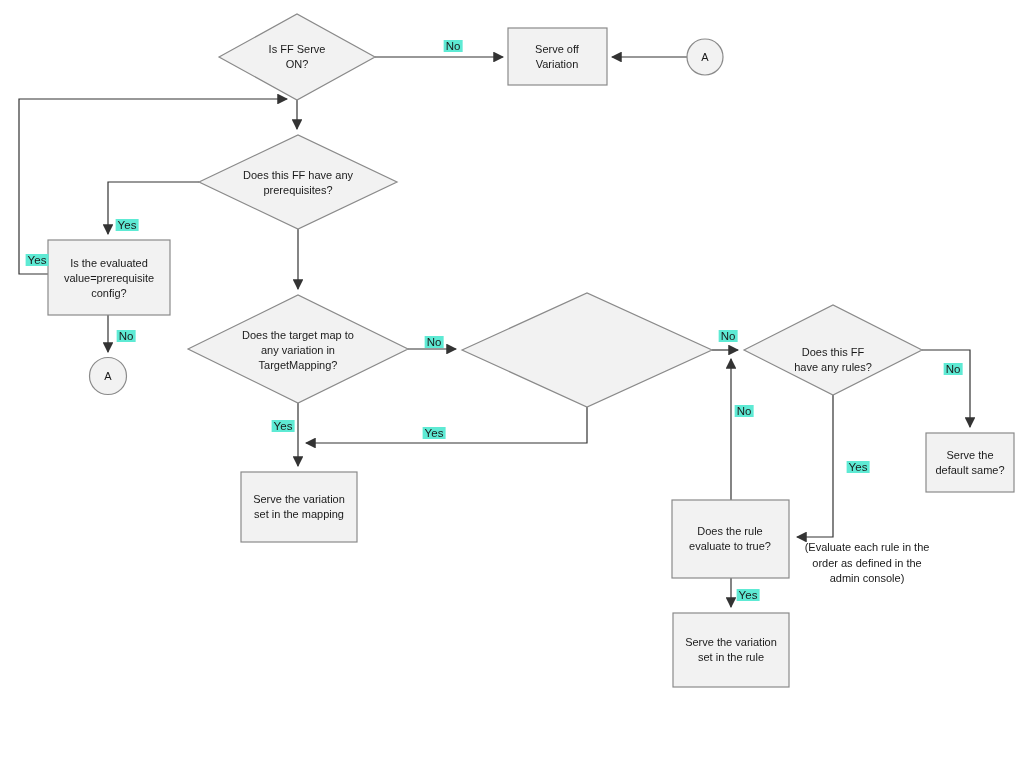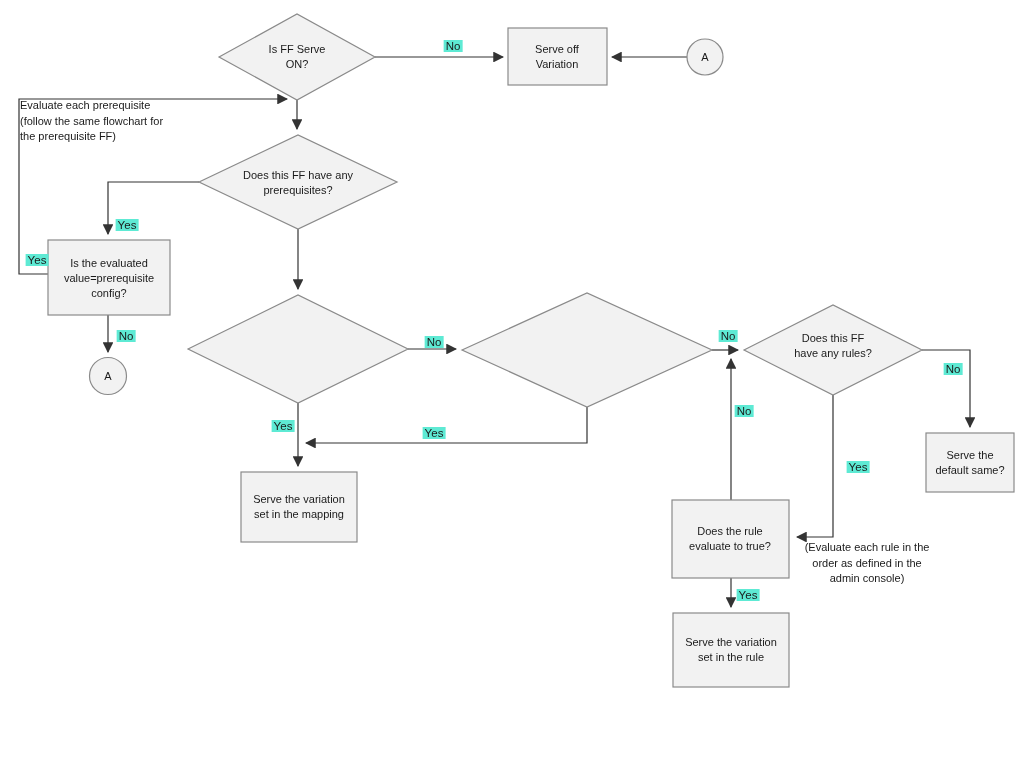--- a/index.html
+++ b/index.html
@@ -86,35 +86,35 @@
       <rect x="673" y="613" width="116" height="74"></rect>
     </g>
   </svg>
 
   <div class="nlabel" style="left:297px;top:57px;width:80px;">Is FF Serve ON?</div>
   <div class="nlabel" style="left:557px;top:57px;width:80px;">Serve off Variation</div>
   <div class="nlabel" style="left:705px;top:57px;width:30px;">A</div>
   <div class="nlabel" style="left:298px;top:183px;width:115px;">Does this FF have any prerequisites?</div>
   <div class="nlabel" style="left:109px;top:278px;width:120px;">Is the evaluated value=prerequisite config?</div>
   <div class="nlabel" style="left:108px;top:376px;width:30px;">A</div>
-  <div class="nlabel" style="left:833px;top:346px;width:88px;">Does this FF have any rules?</div>
+  <div class="nlabel" style="left:298px;top:350px;width:112px;">Does the target map to any variation in TargetMapping?</div>
+  <div class="nlabel" style="left:833px;top:360px;width:88px;">Does this FF have any rules?</div>
   <div class="nlabel" style="left:299px;top:507px;width:98px;">Serve the variation set in the mapping</div>
   <div class="nlabel" style="left:970px;top:463px;width:80px;">Serve the default same?</div>
   <div class="nlabel" style="left:730px;top:539px;width:110px;">Does the rule evaluate to true?</div>
   <div class="nlabel" style="left:731px;top:650px;width:98px;">Serve the variation set in the rule</div>
 
   <div class="elabel" style="left:453px;top:46px;">No</div>
   <div class="elabel" style="left:37px;top:260px;">Yes</div>
   <div class="elabel" style="left:127px;top:225px;">Yes</div>
   <div class="elabel" style="left:126px;top:336px;">No</div>
   <div class="elabel" style="left:434px;top:342px;">No</div>
   <div class="elabel" style="left:283px;top:426px;">Yes</div>
   <div class="elabel" style="left:434px;top:433px;">Yes</div>
   <div class="elabel" style="left:728px;top:336px;">No</div>
   <div class="elabel" style="left:744px;top:411px;">No</div>
   <div class="elabel" style="left:953px;top:369px;">No</div>
   <div class="elabel" style="left:858px;top:467px;">Yes</div>
   <div class="elabel" style="left:748px;top:595px;">Yes</div>
 
-  <div class="note" style="left:20px;top:98px;width:152px;">Evaluate each prerequisite (follow the same flowchart for the prerequisite FF)</div>
   <div class="note" style="left:796px;top:540px;width:142px;text-align:center;">(Evaluate each rule in the order as defined in the admin console)</div>
 
 </div>
 
 </body></html>

